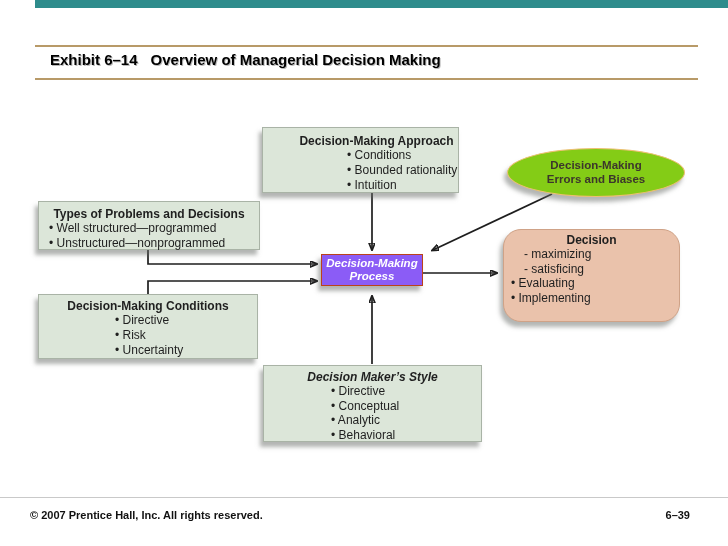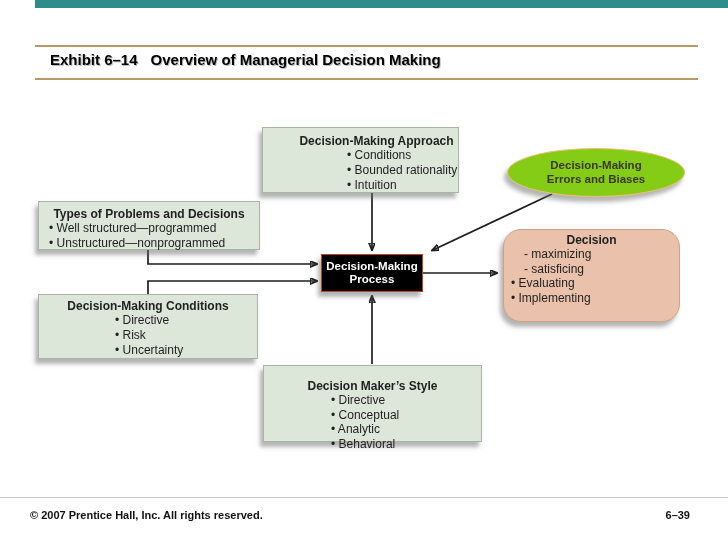--- a/index.html
+++ b/index.html
@@ -71,33 +71,34 @@
 
   .node-types { left: 38px; top: 201px; width: 222px; height: 49px; }
   .node-types .node-title { padding-top: 5px; }
   .node-types ul { padding-left: 10px; }
 
   .node-conditions { left: 38px; top: 294px; width: 220px; height: 65px; }
   .node-conditions .node-title { padding-top: 4px; }
   .node-conditions ul { padding-left: 76px; }
 
   .node-style { left: 263px; top: 365px; width: 219px; height: 77px; }
-  .node-style .node-title { padding-top: 13px; }
+  .node-style .node-title { padding-top: 4px; font-style: italic; }
   .node-style ul { padding-left: 67px; line-height: 14.5px; }
 
   .node-process {
-    left: 321px; top: 254px; width: 102px; height: 38px;
-    background: #000000;
+    left: 321px; top: 254px; width: 102px; height: 32px;
+    background: #8b5cf6;
     border: 1px solid #bb421b;
     color: #ffffff;
     display: flex; align-items: center; justify-content: center;
     text-align: center;
     font-weight: bold;
     font-size: 11.5px;
     line-height: 13.5px;
+    font-style: italic;
   }
 
   .node-errors {
     left: 507px; top: 148px; width: 178px; height: 49px;
     background: #84cc16;
     border: 1px solid #eebf72;
     border-radius: 50%;
     display: flex; align-items: center; justify-content: center;
     text-align: center;
   }

